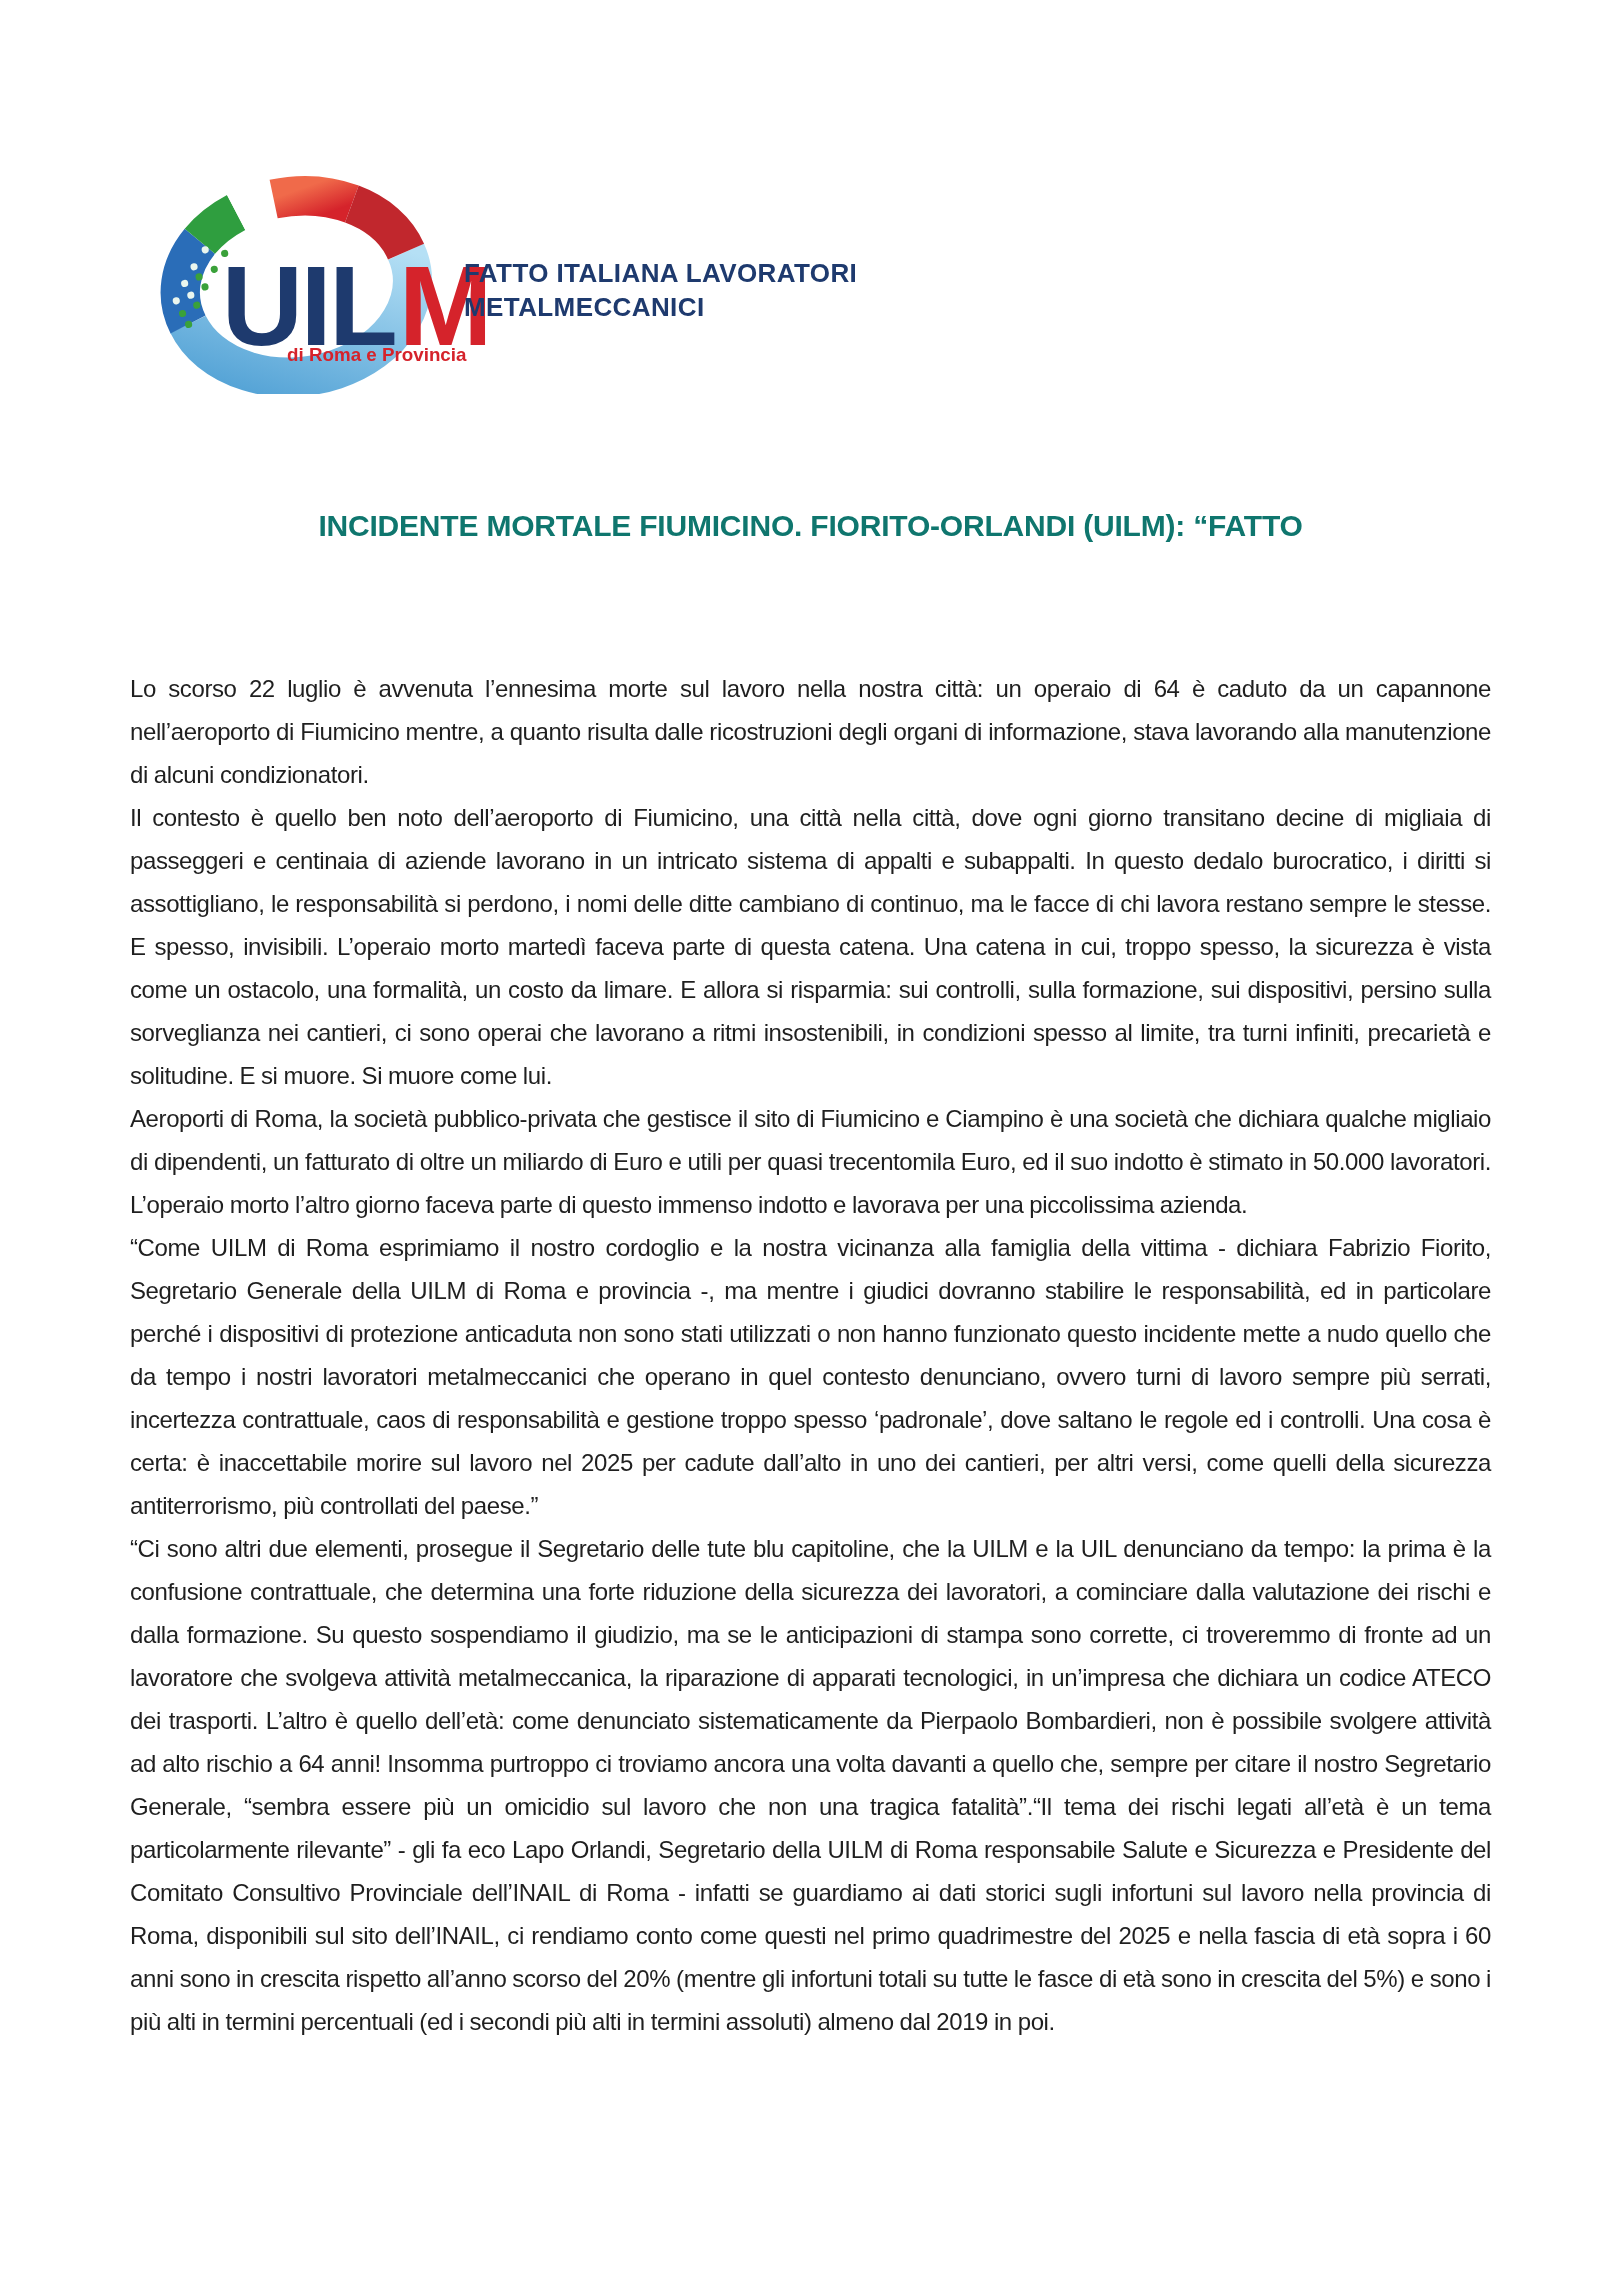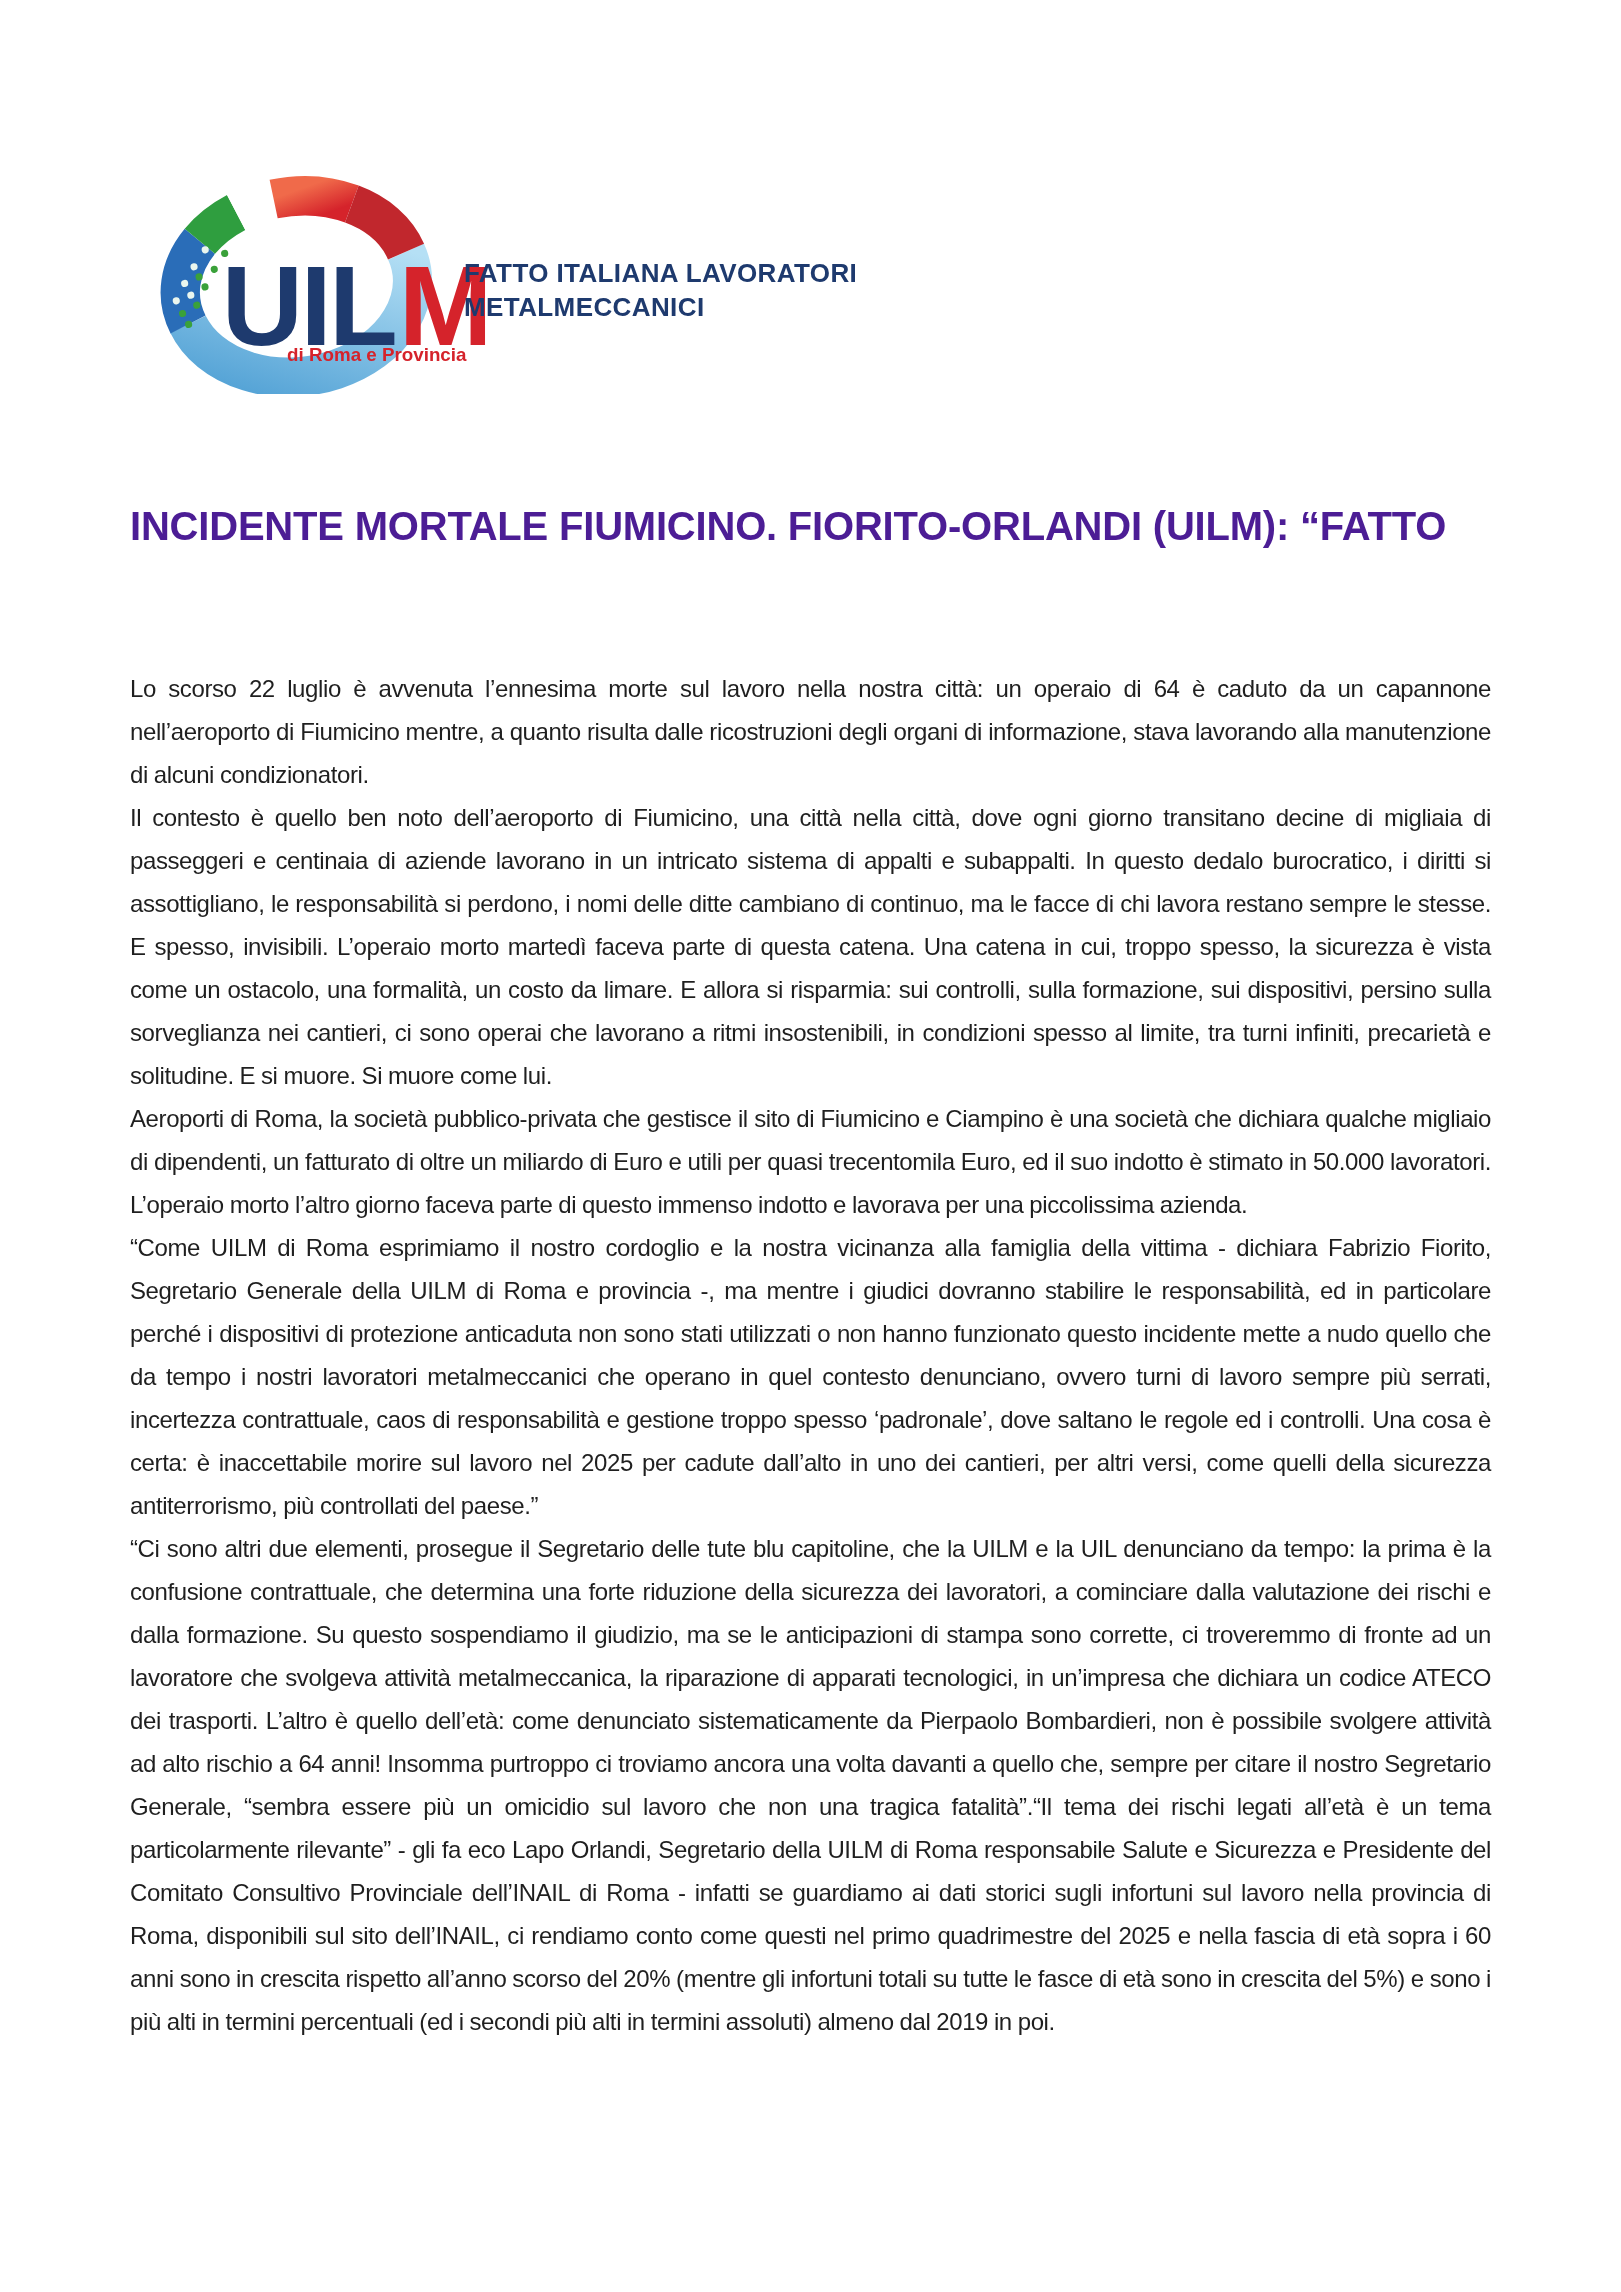--- a/index.html
+++ b/index.html
@@ -13,22 +13,22 @@
   }
   .logo-block { position:absolute; left:148px; top:175px; width:448px; height:219px; }
   .org-name {
     position:absolute; left:464px; top:256px;
     color:#1e3a6e; font-weight:bold; font-size:26px; line-height:34px;
     letter-spacing:0.4px; white-space:nowrap;
   }
   .org-line { display:block; }
   .title {
     position:absolute; left:130px; right:130px; top:498px;
-    margin:0; text-align:left;
-    font-size:40px; font-weight:bold; color:#4c1d95;
+    margin:0; text-align:center;
+    font-size:30px; font-weight:bold; color:#0f766e;
     line-height:56px; letter-spacing:-0.2px;
   }
   .title-line { display:block; }
   .body-text {
     position:absolute; left:130px; right:130px; top:667px;
     font-size:24px; line-height:43px; color:#1f1f1f;
     text-align:justify; letter-spacing:-0.4px; word-spacing:-0.4px;
   }
   .body-text p { margin:0; }
 </style>

